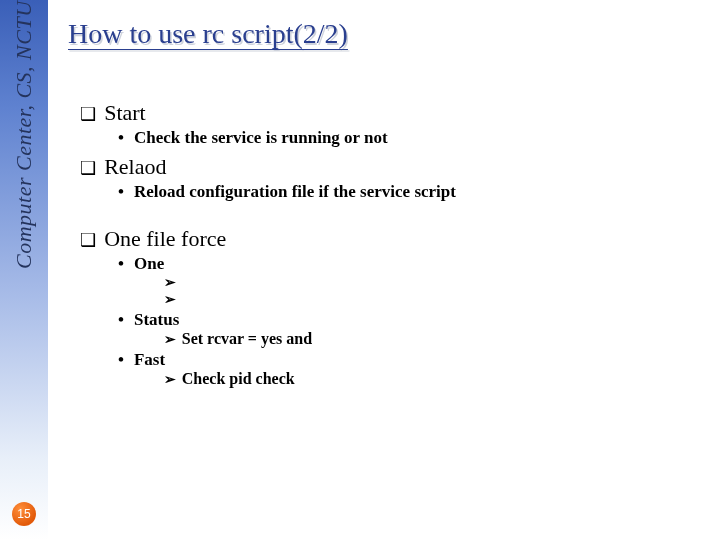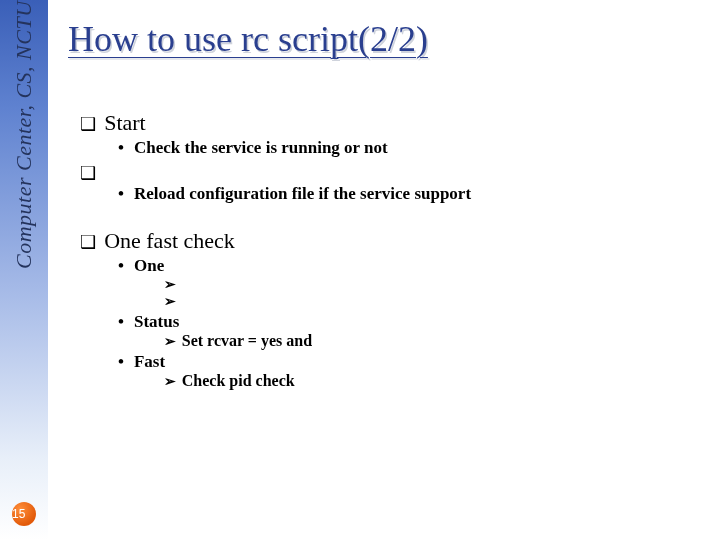--- a/index.html
+++ b/index.html
@@ -40,34 +40,35 @@
   .slide-number-wrap {
     position: absolute;
     left: 12px;
     bottom: 14px;
     width: 24px;
     height: 24px;
     border-radius: 50%;
     background: radial-gradient(circle at 35% 30%, #ff8e3a, #e25a0a 70%);
     display: flex;
     align-items: center;
+    justify-content: center;
   }
   .slide-number {
     color: #fff;
     font-family: Arial, sans-serif;
     font-size: 12px;
   }
   .content {
     position: absolute;
     left: 68px;
     top: 18px;
     right: 20px;
   }
   .title {
-    font-size: 36px;
+    font-size: 28px;
     color: #2a3f8f;
     text-decoration: underline;
     text-underline-offset: 6px;
     text-decoration-thickness: 1px;
     text-shadow: 1.5px 1.5px 0 #cfd3dc;
     margin-bottom: 50px;
   }
   .body {
     color: #000;
   }
@@ -128,31 +129,32 @@
       <span class="sq">❑</span>
       <span>Start</span>
     </div>
     <div class="lvl2">
       <span class="dot">•</span>
       <span>Check the service is running or not</span>
     </div>
 
     <div class="lvl1">
       <span class="sq">❑</span>
+      <span>Relaod</span>
     </div>
     <div class="lvl2">
       <span class="dot">•</span>
-      <span>Reload configuration file if the service support</span>
+      <span>Reload configuration file if the service script</span>
     </div>
 
     <div class="gap"></div>
 
     <div class="lvl1">
       <span class="sq">❑</span>
-      <span>One fast check</span>
+      <span>One file force</span>
     </div>
 
     <div class="lvl2">
       <span class="dot">•</span>
       <span>One</span>
     </div>
     <div class="lvl3">
       <span class="tri">➢</span>
     </div>
     <div class="lvl3">

